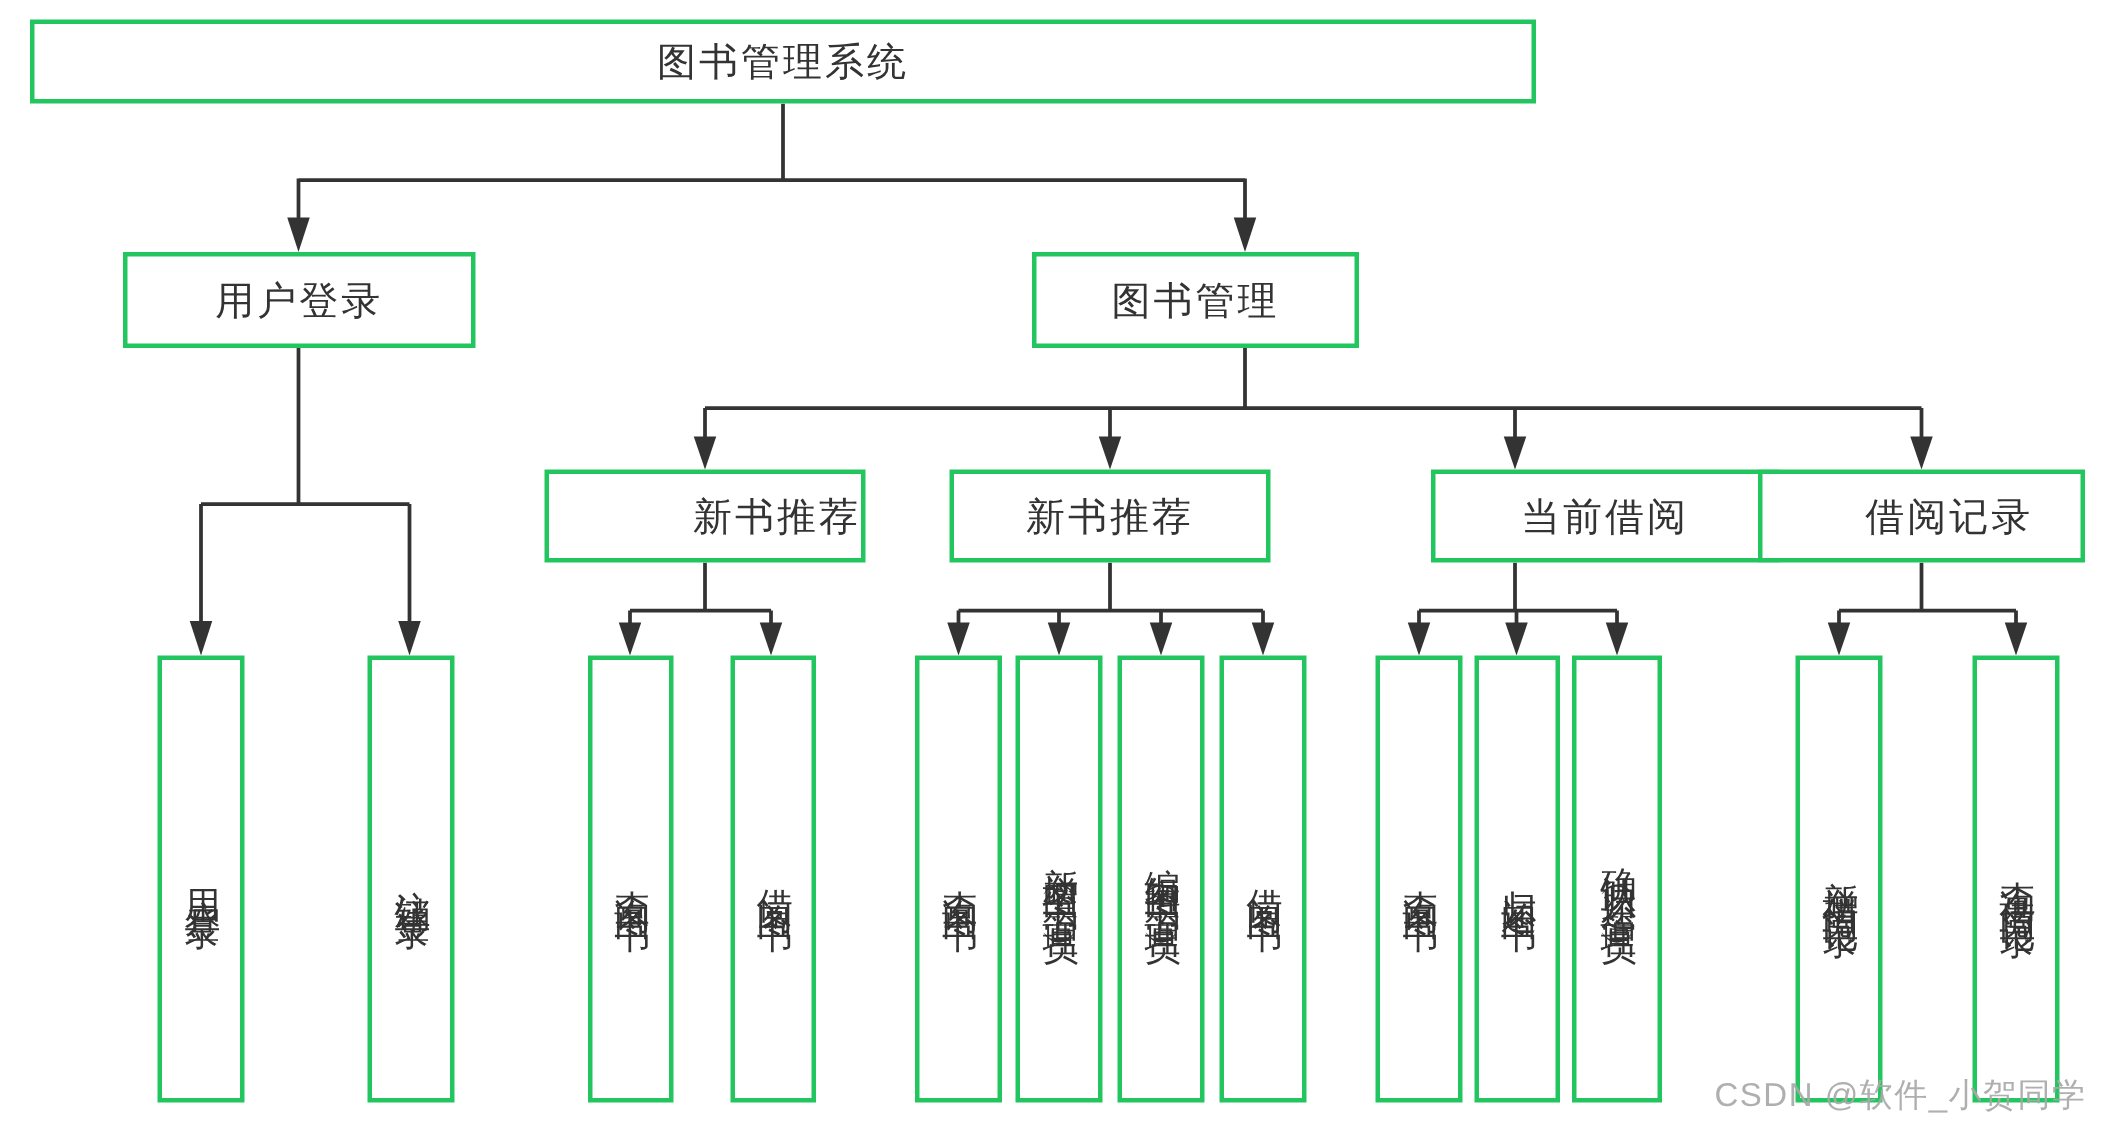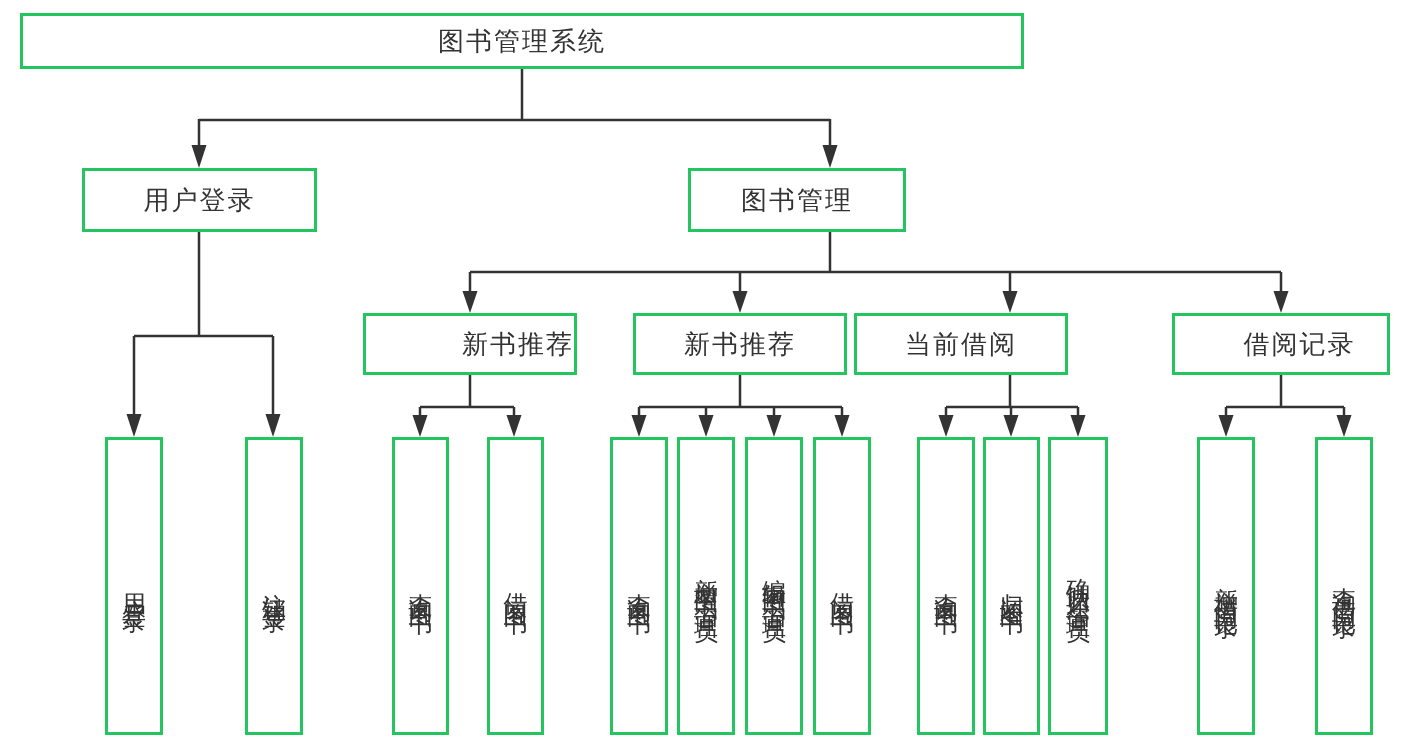--- a/index.html
+++ b/index.html
@@ -122,21 +122,21 @@
   <div class="node" style="left:688px; top:168px; width:218px; height:64px;">
     <span class="h-label">图书管理</span>
   </div>
 
   <div class="node" style="left:363px; top:313px; width:214px; height:62px;justify-content:flex-end;">
     <span class="h-label">新书推荐</span>
   </div>
   <div class="node" style="left:633px; top:313px; width:214px; height:62px;">
     <span class="h-label">新书推荐</span>
   </div>
-  <div class="node" style="left:854px; top:313px; width:214px; height:62px;text-align:center;">
+  <div class="node" style="left:954px; top:313px; width:232px; height:62px;text-align:center;">
     <span class="h-label">当前借阅</span>
   </div>
   <div class="node" style="left:1172px; top:313px; width:218px; height:62px;padding-left:37px;">
     <span class="h-label">借阅记录</span>
   </div>
 
   <div class="node leaf" style="left:105px; top:437px; width:58px; height:298px;">
     <span class="v-label">用户登录</span>
   </div>
   <div class="node leaf" style="left:245px; top:437px; width:58px; height:298px;">
@@ -169,14 +169,15 @@
   <div class="node leaf" style="left:1048px; top:437px; width:60px; height:298px;">
     <span class="v-label">确认归还（管理员）</span>
   </div>
   <div class="node leaf" style="left:1197px; top:437px; width:58px; height:298px;">
     <span class="v-label">新增借阅记录</span>
   </div>
   <div class="node leaf" style="left:1315px; top:437px; width:58px; height:298px;">
     <span class="v-label">查询借阅记录</span>
   </div>
 
+  <div class="watermark">CSDN @软件_小贺同学</div>
 
 </div>
 
 </body></html>

